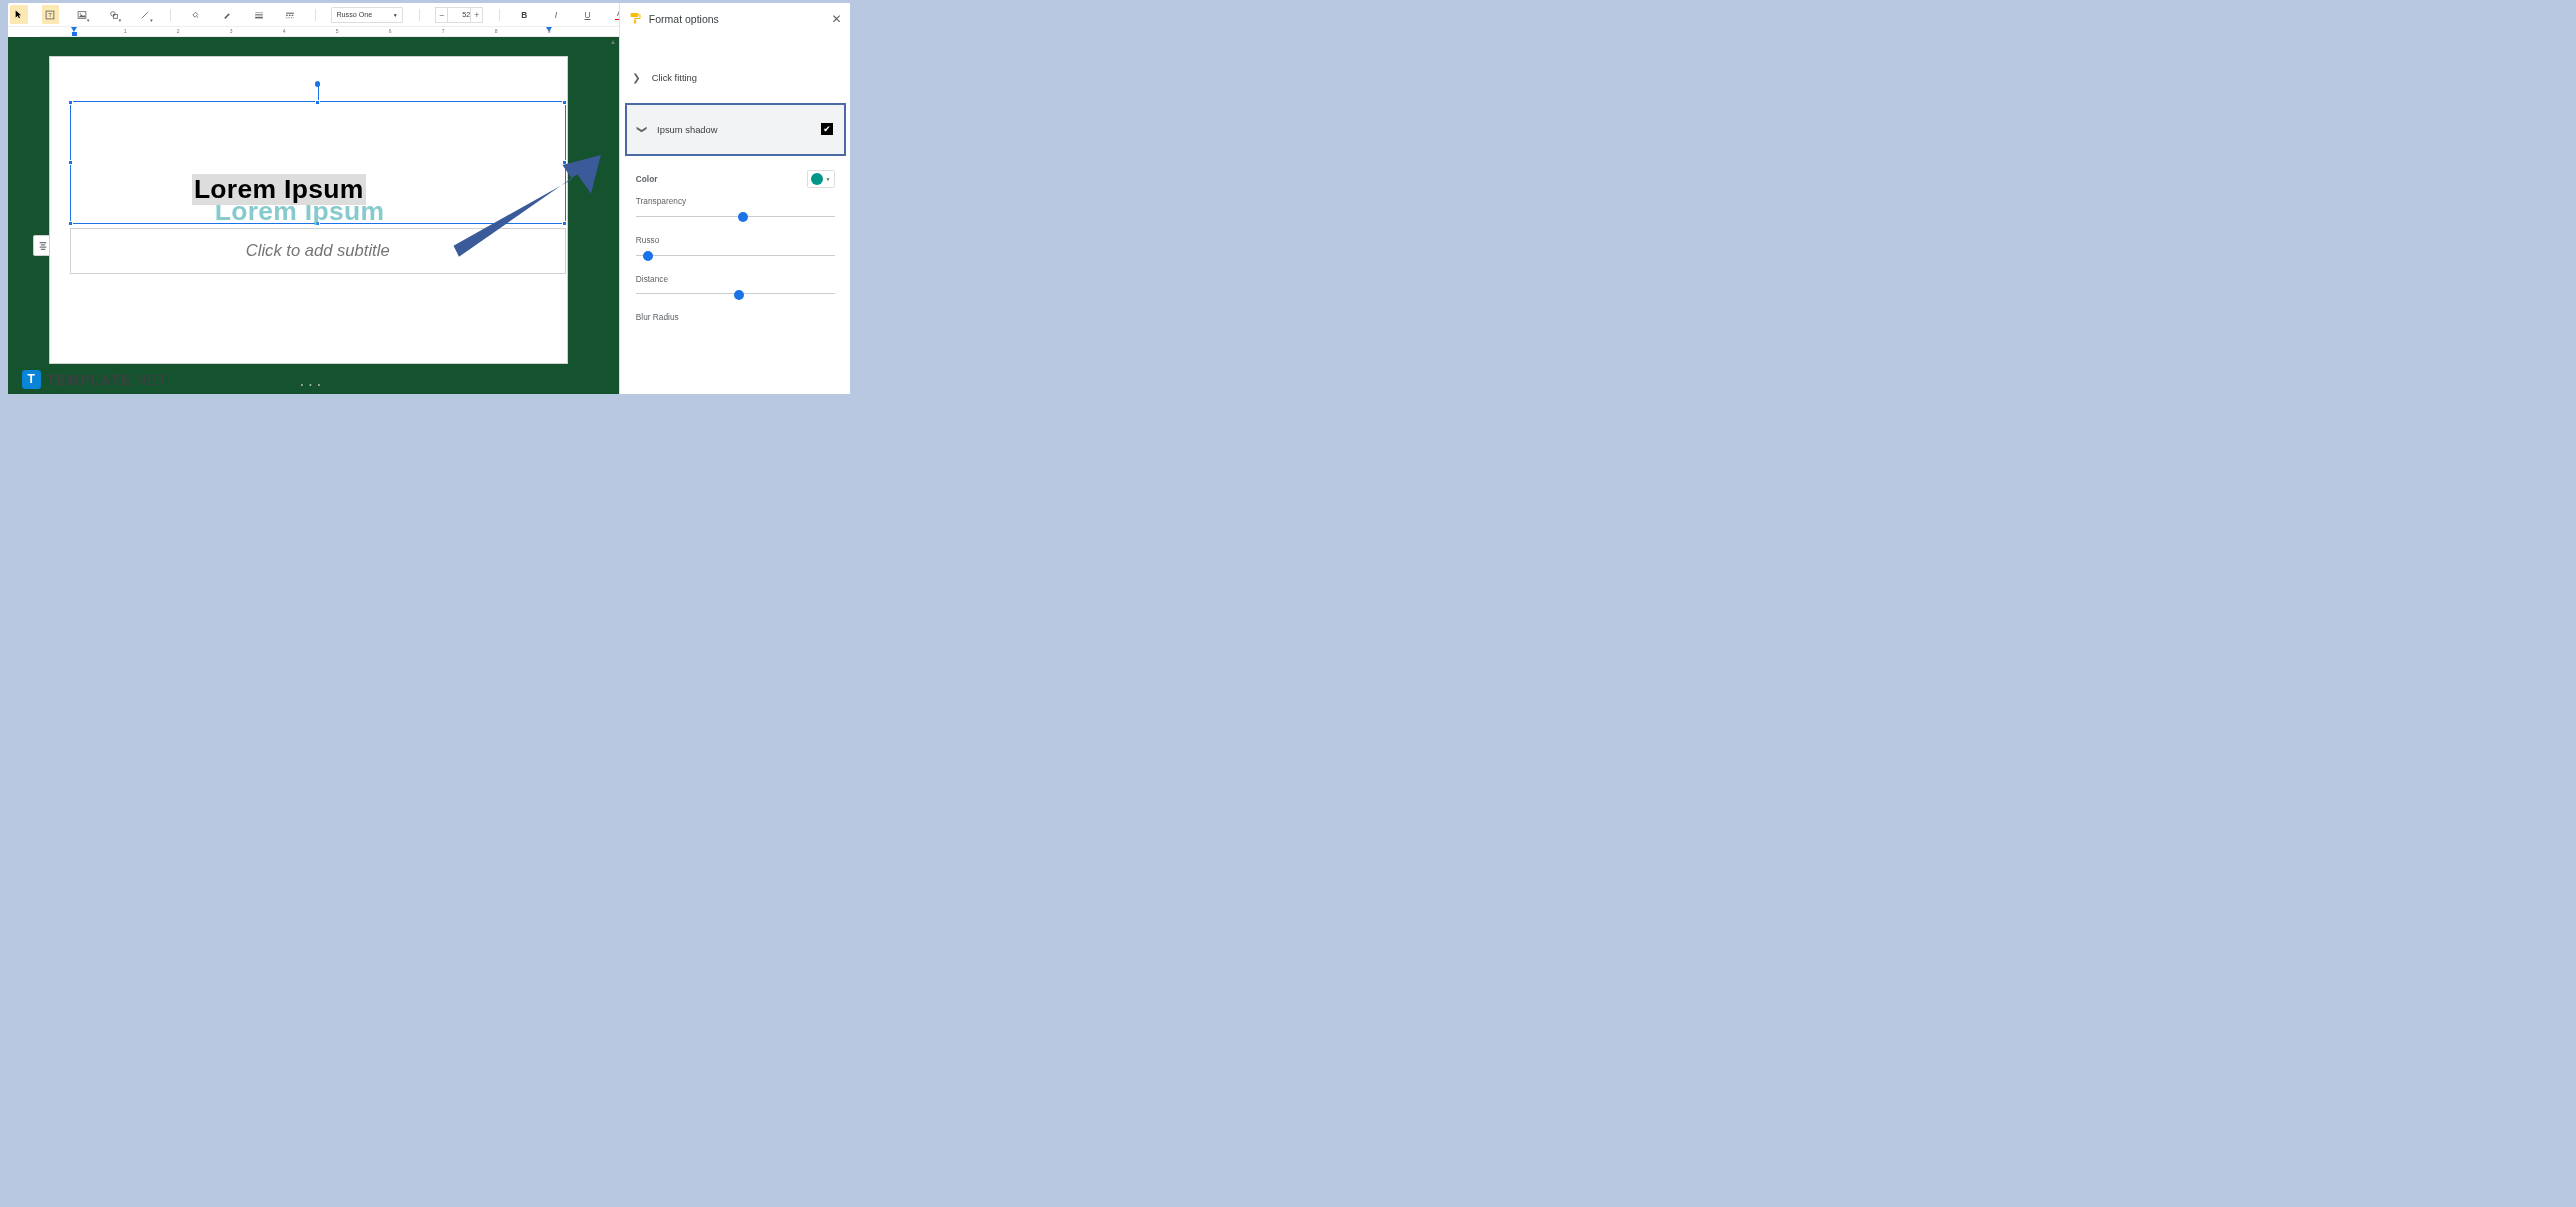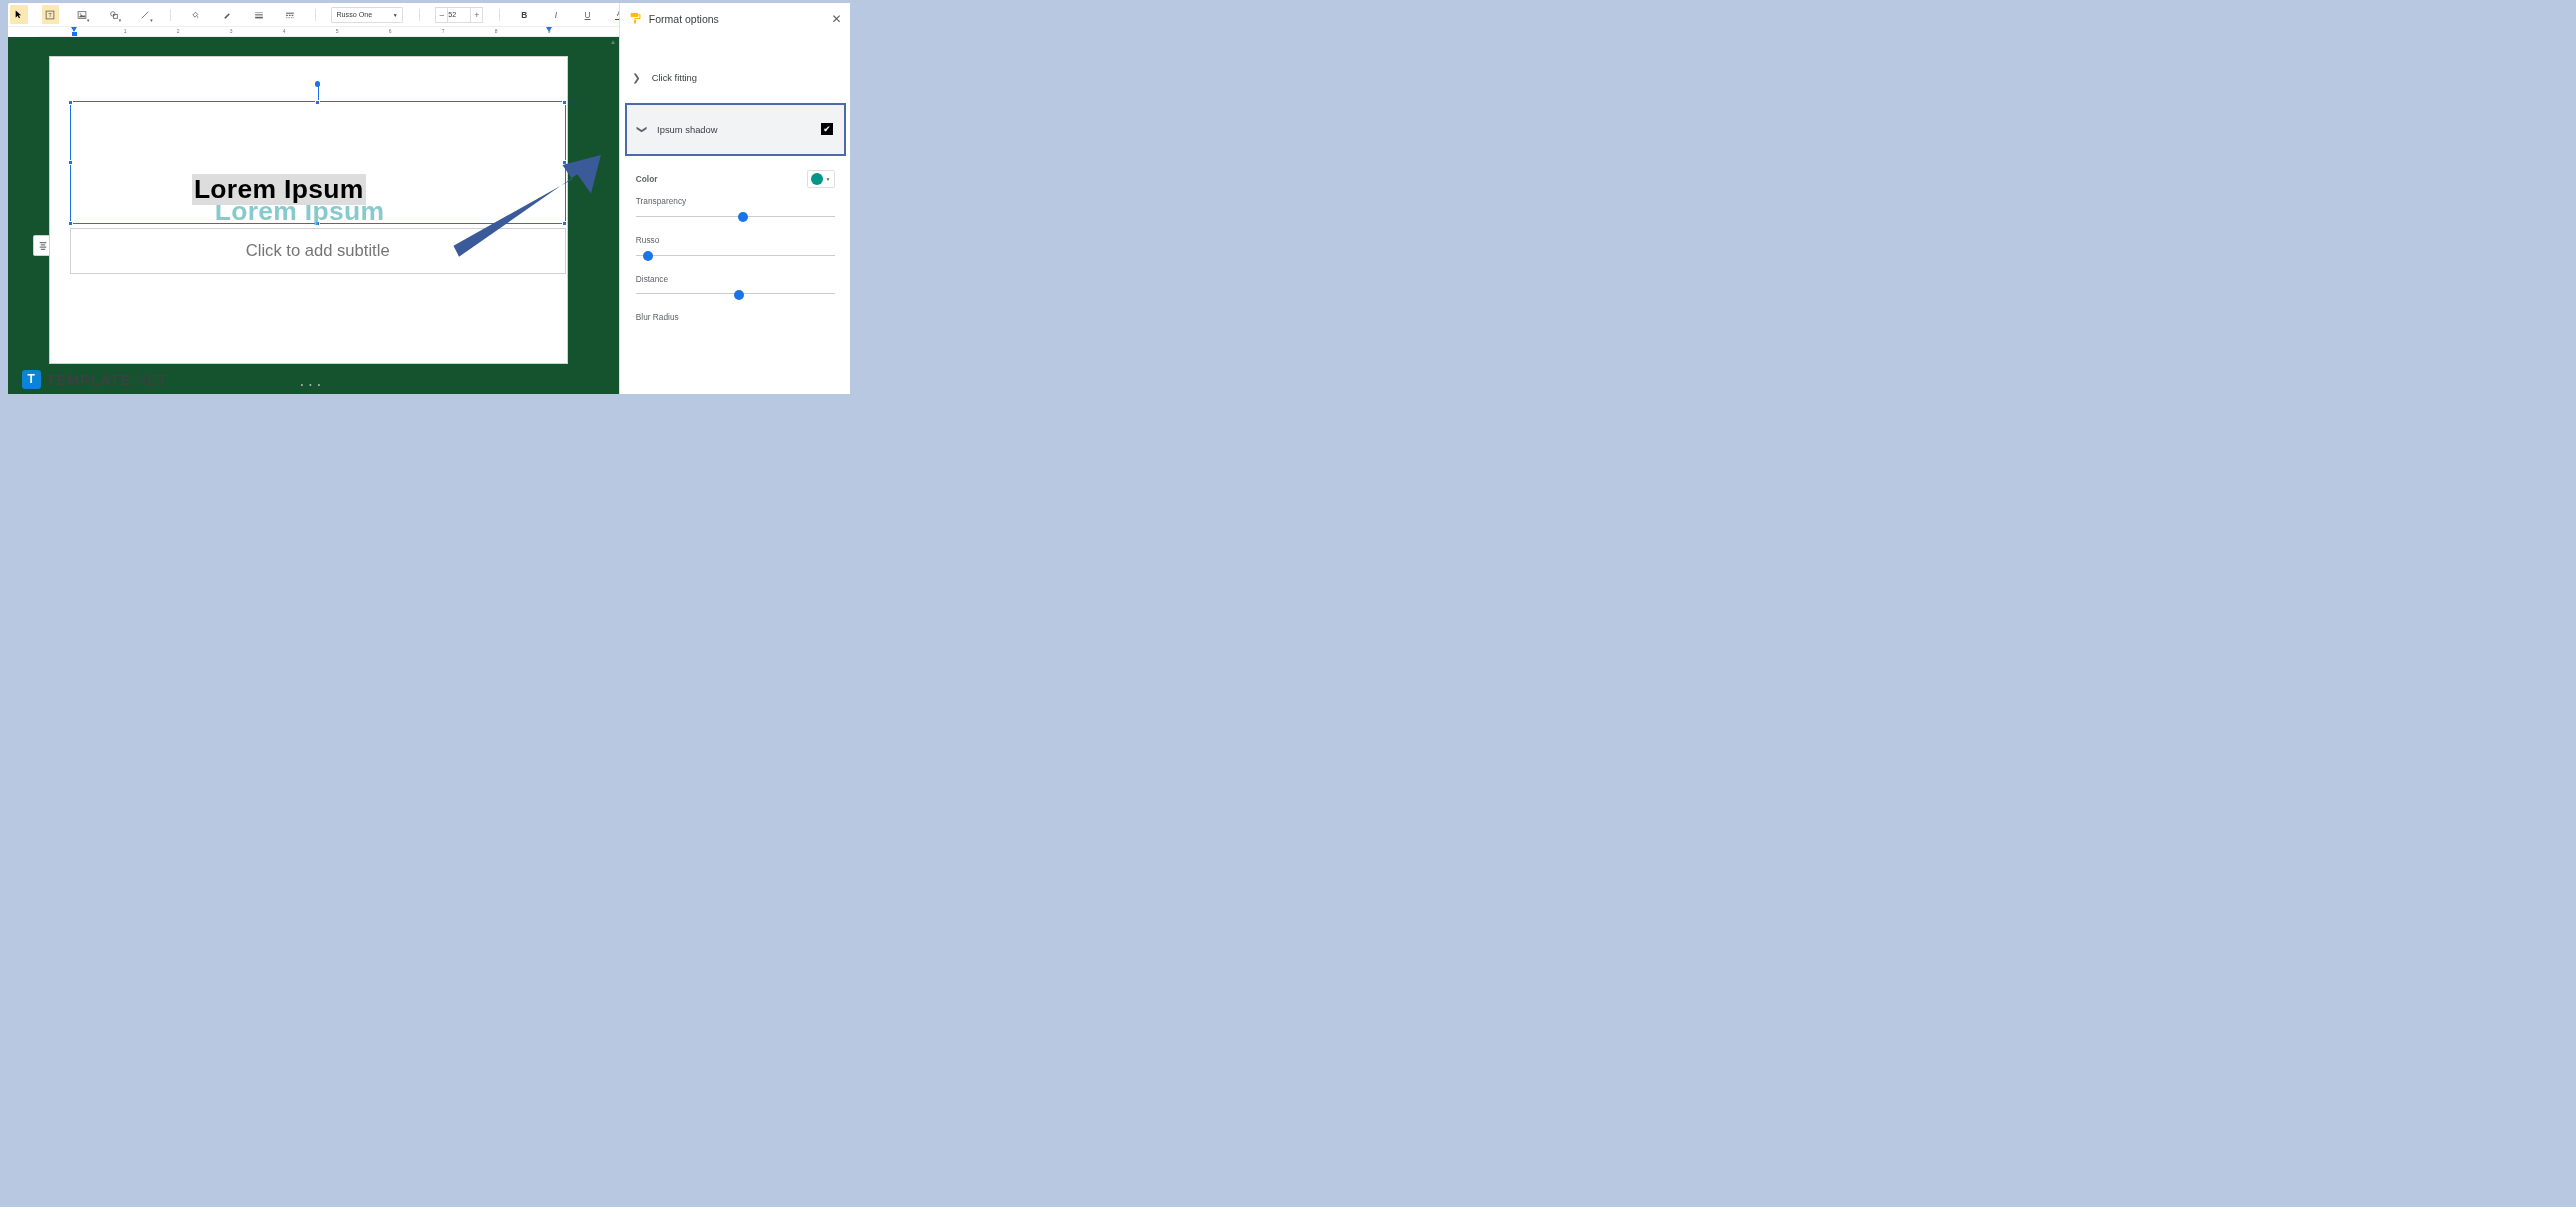--- a/index.html
+++ b/index.html
@@ -40,21 +40,21 @@
   .tb-btn .caret { font-size: 4.4px; position:absolute; right:0.6px; bottom:1.7px; color:#5f6368;}
   .tb-sep { width: 0.6px; height: 12px; background: #e0e0e0; margin: 0 1.7px; }
   .font-box {
     width: 72px; height: 16.6px;
     border: 0.6px solid #ddd; border-radius: 1.1px;
     display: flex; align-items: center; justify-content: space-between;
     padding: 0 4.4px; font-size: 7.2px; color:#3c4043;
   }
   .size-group { display:flex; align-items:center; }
   .size-btn { width:13.2px; height:16.6px; border:0.6px solid #ddd; display:flex;align-items:center;justify-content:center; font-size:8.8px; color:#5f6368; cursor:pointer;}
-  .size-input { width:22px; height:16.6px; border:0.6px solid #ddd; border-left:none; border-right:none; text-align:left; font-size:7.2px; color:#3c4043;}
+  .size-input { width:22px; height:16.6px; border:0.6px solid #ddd; border-left:none; border-right:none; text-align:right; font-size:7.2px; color:#3c4043;}
   .text-color { display:flex; flex-direction:column; align-items:center; }
   .text-color .bar { width:8.8px; height:1.7px; background:#f00; margin-top:0.6px;}
 
   
   .ruler {
     height: 10px; background:#fff; border-bottom:0.6px solid #eee;
     position:relative; font-size:5px; color:#777; overflow:hidden;
     margin-left: 31px;
   }
   .ruler-blue { position:absolute; left:32px; top:0; width:499px; height:10px;}
@@ -95,21 +95,21 @@
     position:absolute; left:144px; top:94px;
     font-family: Arial Black, Arial, sans-serif;
     font-weight:900; font-size:26.5px; color:#55b5b8; opacity:0.7;
     letter-spacing:0.3px;
   }
   .subtitle-box {
     position:absolute; left:20px; top:171px; width:496px; height:46px;
     border:0.6px solid #d0d0d0;
     display:flex;align-items:center;justify-content:center;
   }
-  .subtitle-text{font-size:16.6px;color:#757575;}
+  .subtitle-text{font-size:16.6px;color:#757575;font-style:italic;}
 
   .align-btn-side {
     position:absolute; left:25.4px; top:198px; width:19px;height:21px;
     background:#fff;border:0.6px solid #d0d0d0;border-radius:1.7px;
     display:flex;align-items:center;justify-content:center;color:#5f6368;
   }
 
   
   .format-panel {
     position:absolute; right:0; top:0; bottom:0; width:231px;

